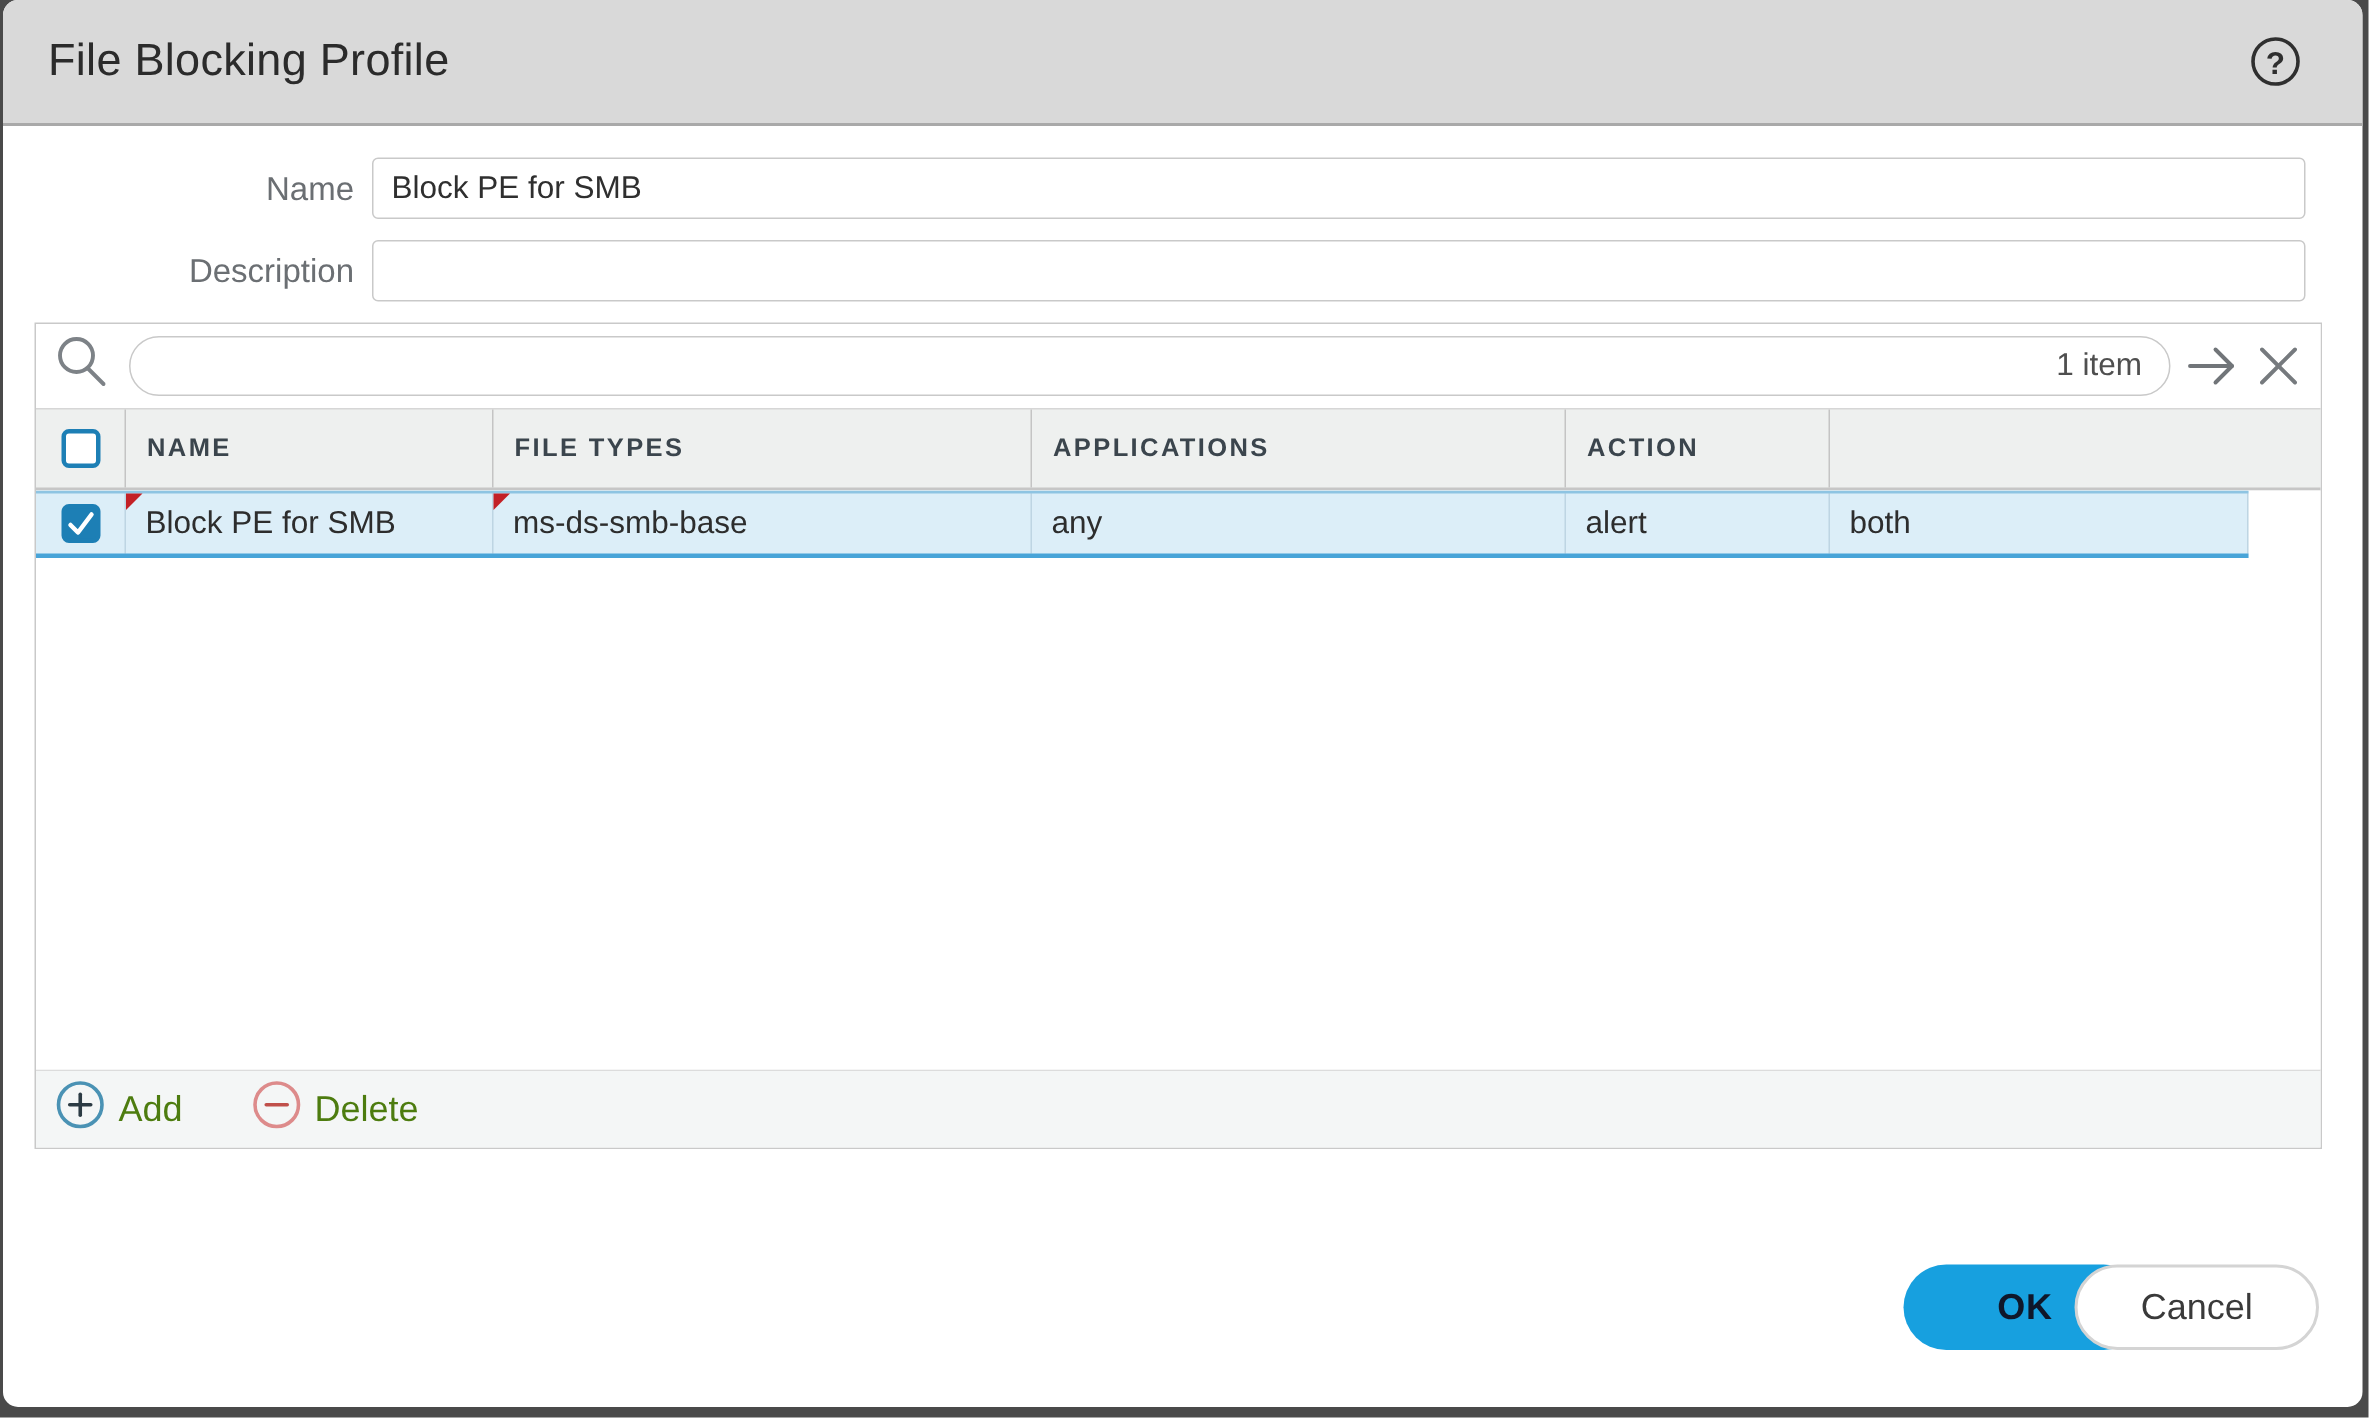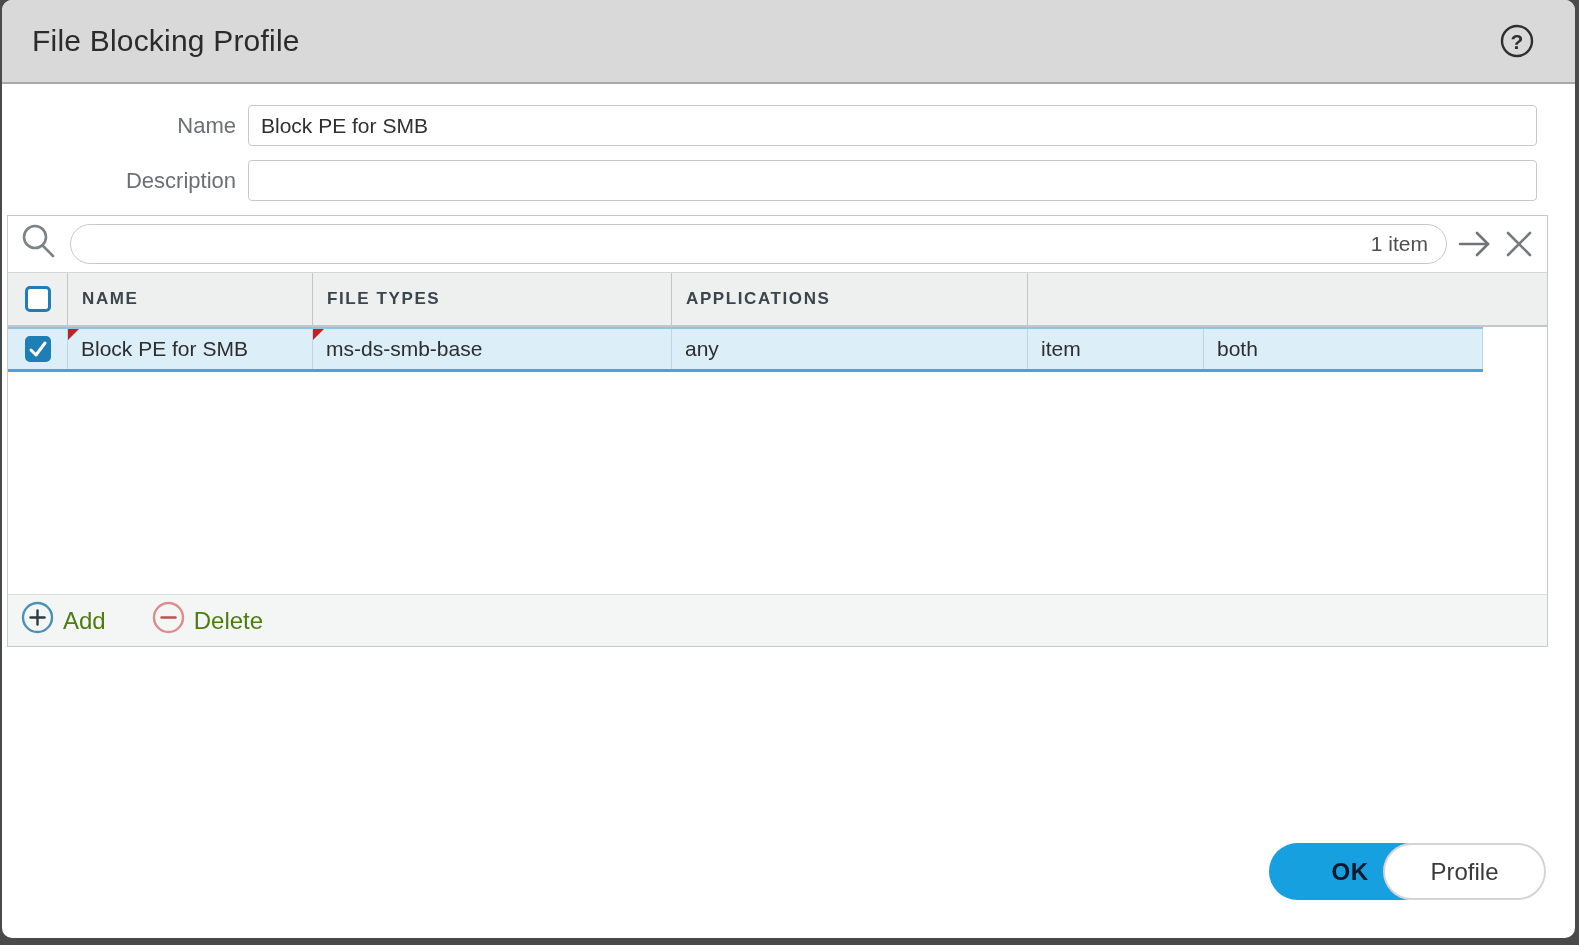--- a/index.html
+++ b/index.html
@@ -56,22 +56,22 @@
     border-radius: 4px;
     font-family: "Liberation Sans", sans-serif;
     font-size: 21px;
     color: #2f2f2f;
     padding: 0 12px;
     outline: none;
     background: #fff;
   }
   
   .table-panel {
-    margin: 12px 27px 0 5px;
-    height: 432px;
+    margin: 12px 27px 0 21px;
+    height: 551px;
     border: 1px solid #c9c9c9;
     display: flex;
     flex-direction: column;
     background: #fff;
   }
   .search-row {
     height: 56px;
     display: flex;
     align-items: center;
     padding: 0 12px;
@@ -262,20 +262,21 @@
       </button>
     </div>
 
     <div class="hdr-row">
       <div class="hdr-cell checkbox-cell">
         <div class="cbox unchecked"></div>
       </div>
       <div class="hdr-cell">NAME</div>
       <div class="hdr-cell">FILE TYPES</div>
       <div class="hdr-cell">APPLICATIONS</div>
+      <div class="hdr-cell">ACTION</div>
       <div class="hdr-cell gutter"></div>
     </div>
 
     <div class="table-body">
       <div class="data-row">
         <div class="data-cell checkbox-cell">
           <div class="cbox checked">
             <svg width="20" height="20" viewBox="0 0 20 20">
               <polyline points="3,11 8,16 17,4" fill="none" stroke="#ffffff" stroke-width="3" stroke-linecap="round" stroke-linejoin="round"></polyline>
             </svg>
@@ -286,21 +287,21 @@
           <span>Block PE for SMB</span>
         </div>
         <div class="data-cell">
           <span class="modified-flag"></span>
           <span>ms-ds-smb-base</span>
         </div>
         <div class="data-cell">
           <span>any</span>
         </div>
         <div class="data-cell">
-          <span>item</span>
+          <span>alert</span>
         </div>
         <div class="data-cell">
           <span>both</span>
         </div>
       </div>
     </div>
 
     <div class="table-footer">
       <button class="footer-btn">
         <span>
@@ -319,15 +320,15 @@
             <line x1="9.5" y1="16.5" x2="23.5" y2="16.5" stroke="#c0504b" stroke-width="2.4" stroke-linecap="round"></line>
           </svg>
         </span>
         <span>Delete</span>
       </button>
     </div>
 
   </div>
 
   <button class="btn btn-ok">OK</button>
-  <button class="btn btn-cancel">Profile</button>
+  <button class="btn btn-cancel">Cancel</button>
 
 </div>
 
 </body></html>

